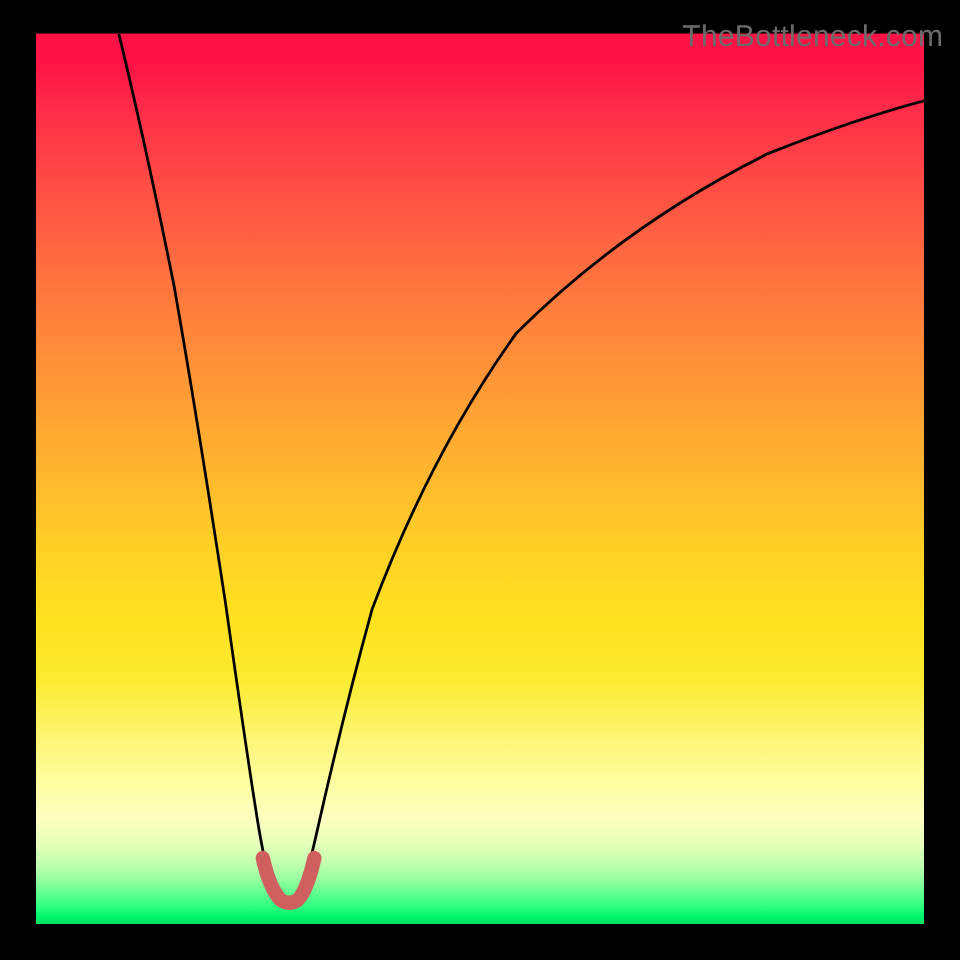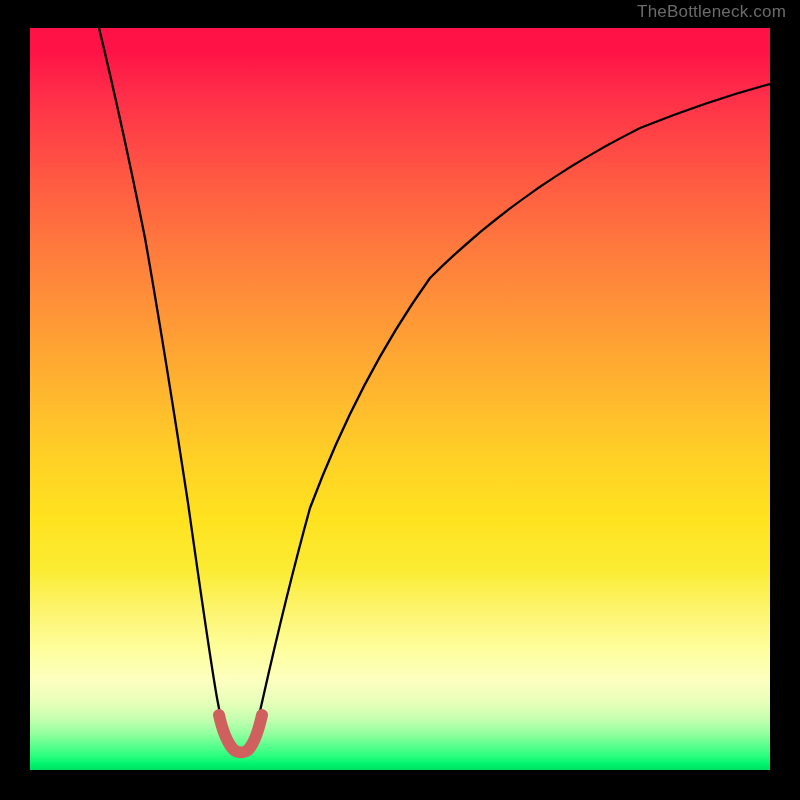--- a/index.html
+++ b/index.html
@@ -43,24 +43,24 @@
       #c3ffaf 93.2%,
       #96ff9f 95%,
       #5bff8e 96.7%,
       #28fe7d 98.2%,
       #00f46e 99.2%,
       #00df60 100%
     );
   }
   .watermark {
     position: absolute;
-    top: 2px;
+    top: 16px;
     right: 14px;
     font-family: Arial, Helvetica, sans-serif;
-    font-size: 17px;
+    font-size: 25px;
     color: #6b6b6b;
     letter-spacing: 0.2px;
   }
   svg.curves {
     position: absolute;
     left: 0;
     top: 0;
     width: 740px;
     height: 742px;
   }

